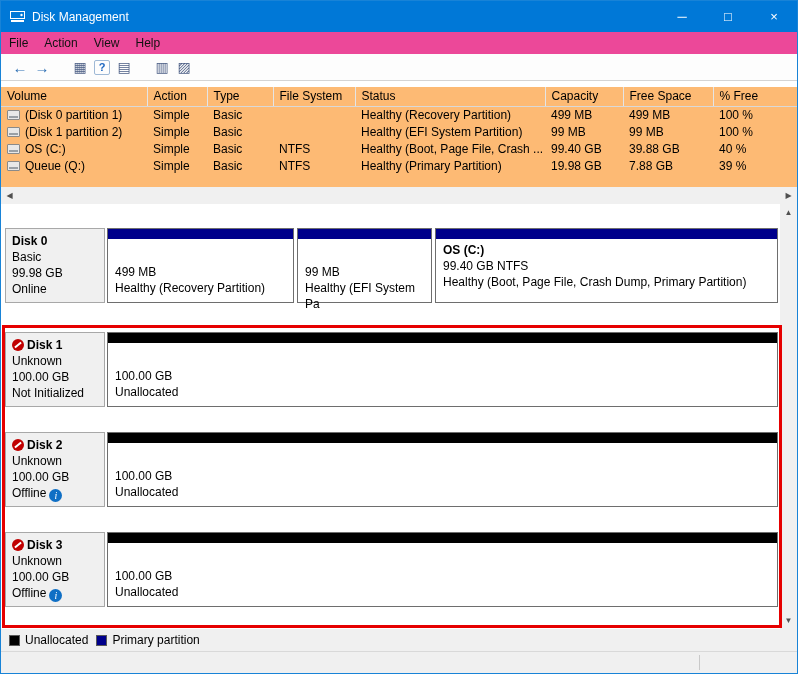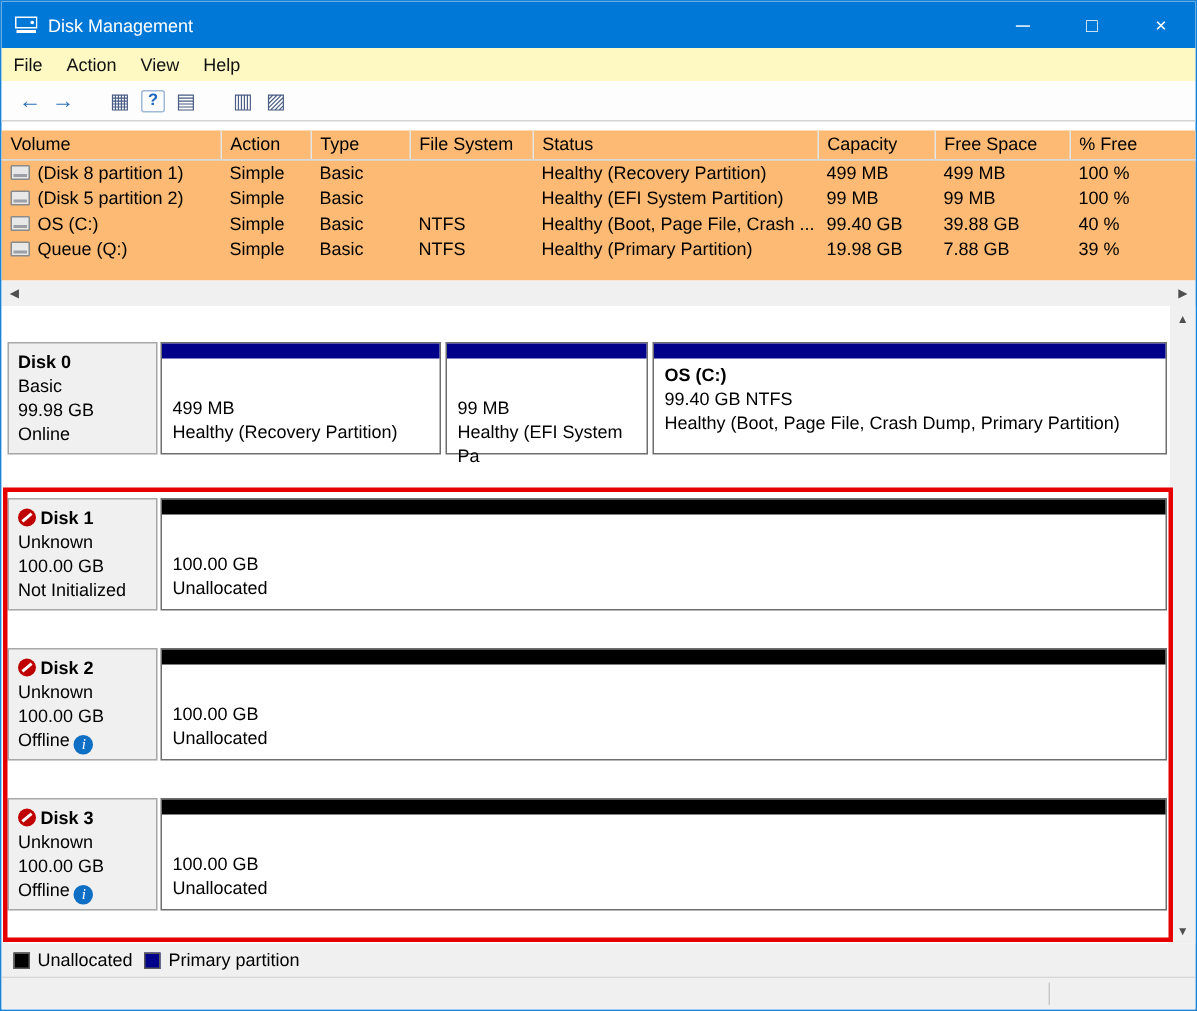--- a/index.html
+++ b/index.html
@@ -9,21 +9,21 @@
 
   
   .titlebar { height:31px; background:#0078d7; color:#fff; display:flex; align-items:center; }
   .app-icon { margin:0 7px 0 9px; display:flex; align-items:center; }
   .title-text { font-size:12px; }
   .caption-buttons { margin-left:auto; display:flex; height:100%; }
   .cap-btn { width:46px; height:100%; display:flex; align-items:center; justify-content:center;
              color:#fff; font-size:13px; cursor:default; }
 
   
-  .menubar { height:22px; background:#fef9c3; display:flex; align-items:center; font-size:12px; color:#111; }
+  .menubar { height:22px; background:#ec4899; display:flex; align-items:center; font-size:12px; color:#111; }
   .menu-item { padding:0 8px; height:100%; display:flex; align-items:center; }
 
   
   .toolbar { height:27px; background:#fdfdfd; border-bottom:1px solid #d4d4d4;
              display:flex; align-items:center; font-size:14px; }
   .tb-icon { width:22px; height:20px; display:flex; align-items:center; justify-content:center; color:#4a5d84; }
   .tb-icon.arrow { color:#2d6fb4; font-weight:bold; font-size:15px; }
   .tb-icon.help { color:#1c66c0; font-weight:bold; border:1px solid #9fb9d6; border-radius:2px;
                   width:16px; height:15px; font-size:11px; margin:0 3px; }
   .tb-gap { width:16px; }
@@ -145,31 +145,31 @@
           <th>Type</th>
           <th>File System</th>
           <th>Status</th>
           <th>Capacity</th>
           <th>Free Space</th>
           <th>% Free</th>
         </tr>
       </thead>
       <tbody>
         <tr>
-          <td><span class="drive-ico"></span><span>(Disk 8 partition 1)</span></td>
+          <td><span class="drive-ico"></span><span>(Disk 0 partition 1)</span></td>
           <td>Simple</td>
           <td>Basic</td>
           <td></td>
           <td>Healthy (Recovery Partition)</td>
           <td>499 MB</td>
           <td>499 MB</td>
           <td>100 %</td>
         </tr>
         <tr>
-          <td><span class="drive-ico"></span><span>(Disk 5 partition 2)</span></td>
+          <td><span class="drive-ico"></span><span>(Disk 1 partition 2)</span></td>
           <td>Simple</td>
           <td>Basic</td>
           <td></td>
           <td>Healthy (EFI System Partition)</td>
           <td>99 MB</td>
           <td>99 MB</td>
           <td>100 %</td>
         </tr>
         <tr>
           <td><span class="drive-ico"></span><span>OS (C:)</span></td>

